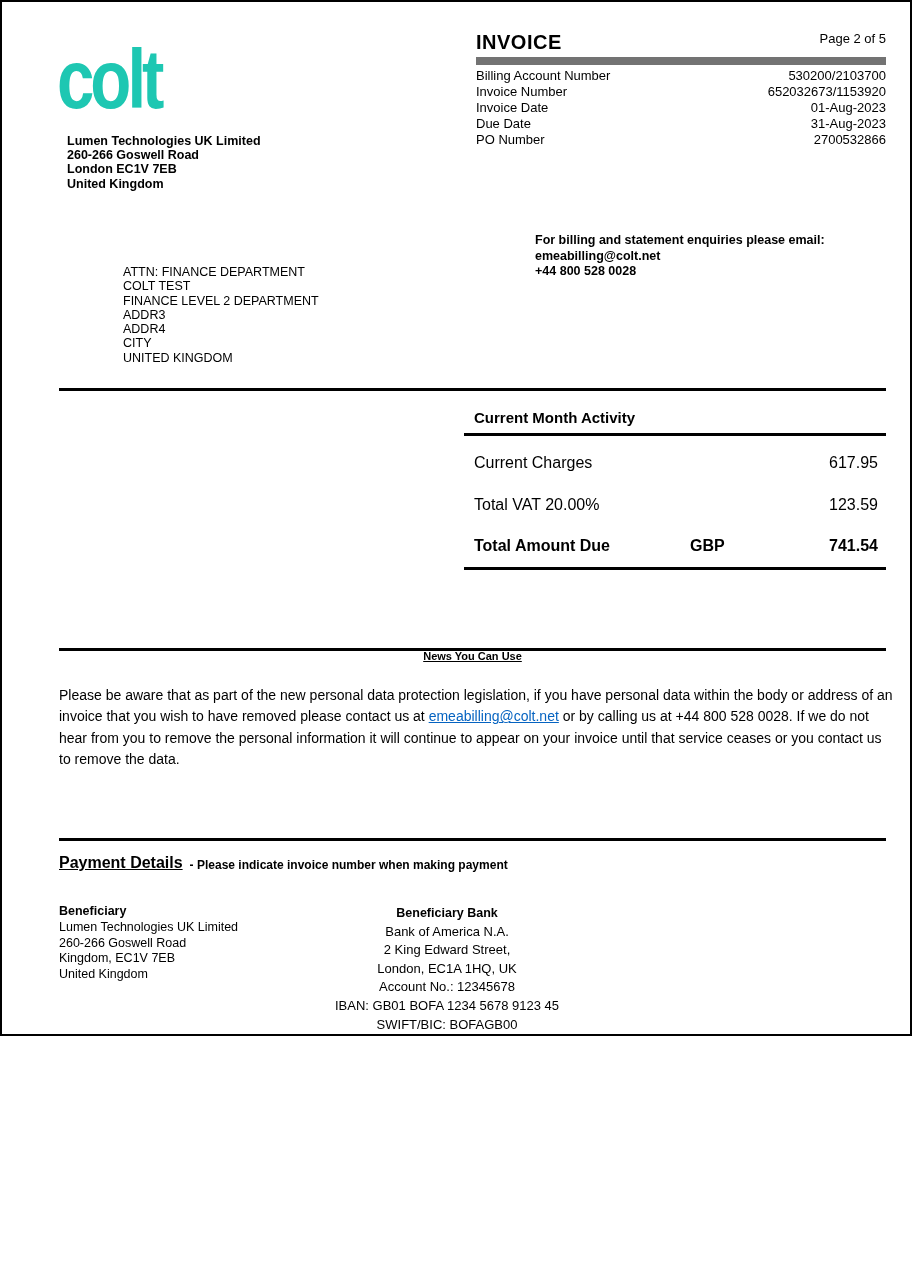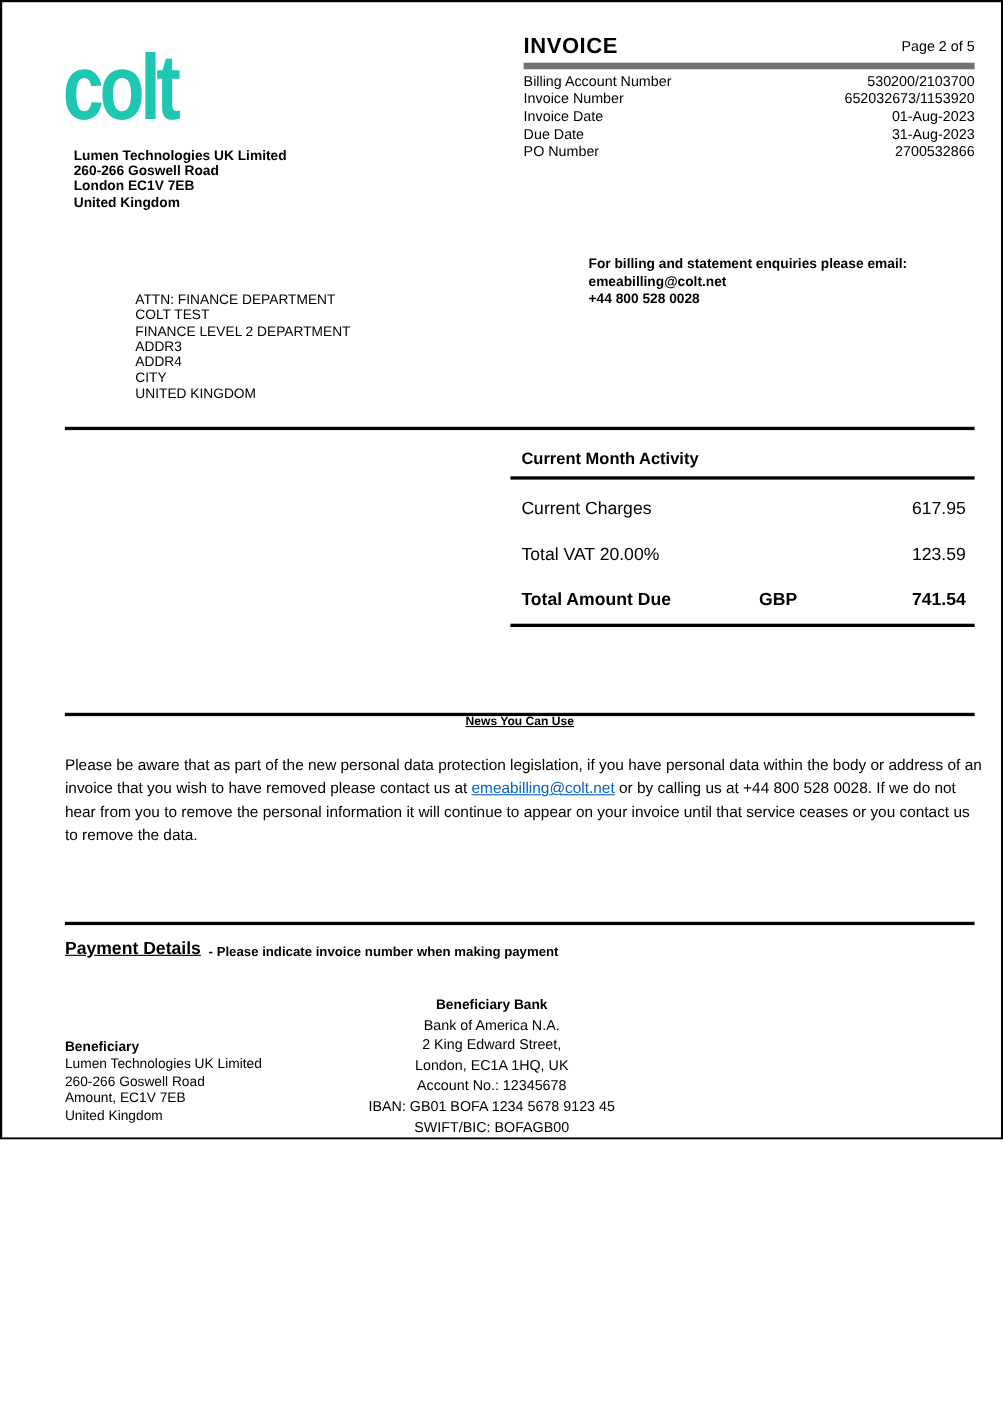--- a/index.html
+++ b/index.html
@@ -20,22 +20,22 @@
   .logo {
     left:55px; top:40px;
     font-size:84px; font-weight:700; line-height:0.9;
     letter-spacing:-5px; color:var(--accent);
     transform:scaleX(0.80); transform-origin:left top;
   }
 
   
   .inv-block { left:474px; top:29px; width:410px; }
   .inv-title-row {
-    display:flex; justify-content:space-between; align-items:center;
-    border-bottom:6px solid #737373; padding-bottom:3px;
+    display:flex; justify-content:space-between; align-items:flex-start;
+    border-bottom:8px solid #737373; padding-bottom:3px;
   }
   .inv-title { font-size:20px; font-weight:700; letter-spacing:0.5px; }
   .inv-page { font-size:13px; padding-bottom:2px; }
   .meta { margin-top:3px; }
   .meta-row { display:flex; justify-content:space-between; font-size:13px; line-height:16px; }
 
   
   .sender { left:65px; top:132px; font-size:12.5px; font-weight:700; line-height:14.2px; }
 
   
@@ -67,21 +67,21 @@
     left:57px; top:648px; width:827px; text-align:center;
     font-size:11px; font-weight:700; text-decoration:underline;
   }
   .news-body { left:57px; top:683px; width:834px; font-size:14px; line-height:21.3px; }
   .news-body a { color:var(--link); text-decoration:underline; }
 
   
   .pay-heading { left:57px; top:852px; display:flex; align-items:flex-end; gap:7px; }
   .pay-title { font-size:16px; font-weight:700; text-decoration:underline; }
   .pay-sub { font-size:12px; font-weight:700; }
-  .beneficiary { left:57px; top:902px; font-size:12.5px; line-height:15.8px;margin-top:40px; }
+  .beneficiary { left:57px; top:902px; font-size:12.5px; line-height:15.8px; }
   .beneficiary .head { font-weight:700; }
   .bank { left:333px; top:902px; font-size:13px; line-height:18.6px;text-align:center; }
   .bank .head { font-weight:700; font-size:12.5px; }
 </style>
 </head>
 <body>
 
 <div class="page">
 
   <div class="abs logo">colt</div>
@@ -167,21 +167,21 @@
 
   <div class="abs pay-heading">
     <span class="pay-title">Payment Details</span>
     <span class="pay-sub">- Please indicate invoice number when making payment</span>
   </div>
 
   <div class="abs beneficiary">
     <div class="head">Beneficiary</div>
     <div>Lumen Technologies UK Limited</div>
     <div>260-266 Goswell Road</div>
-    <div>Amount, EC1V 7EB</div>
+    <div>Kingdom, EC1V 7EB</div>
     <div>United Kingdom</div>
   </div>
 
   <div class="abs bank">
     <div class="head">Beneficiary Bank</div>
     <div>Bank of America N.A.</div>
     <div>2 King Edward Street,</div>
     <div>London, EC1A 1HQ, UK</div>
     <div>Account No.: 12345678</div>
     <div>IBAN: GB01 BOFA 1234 5678 9123 45</div>

